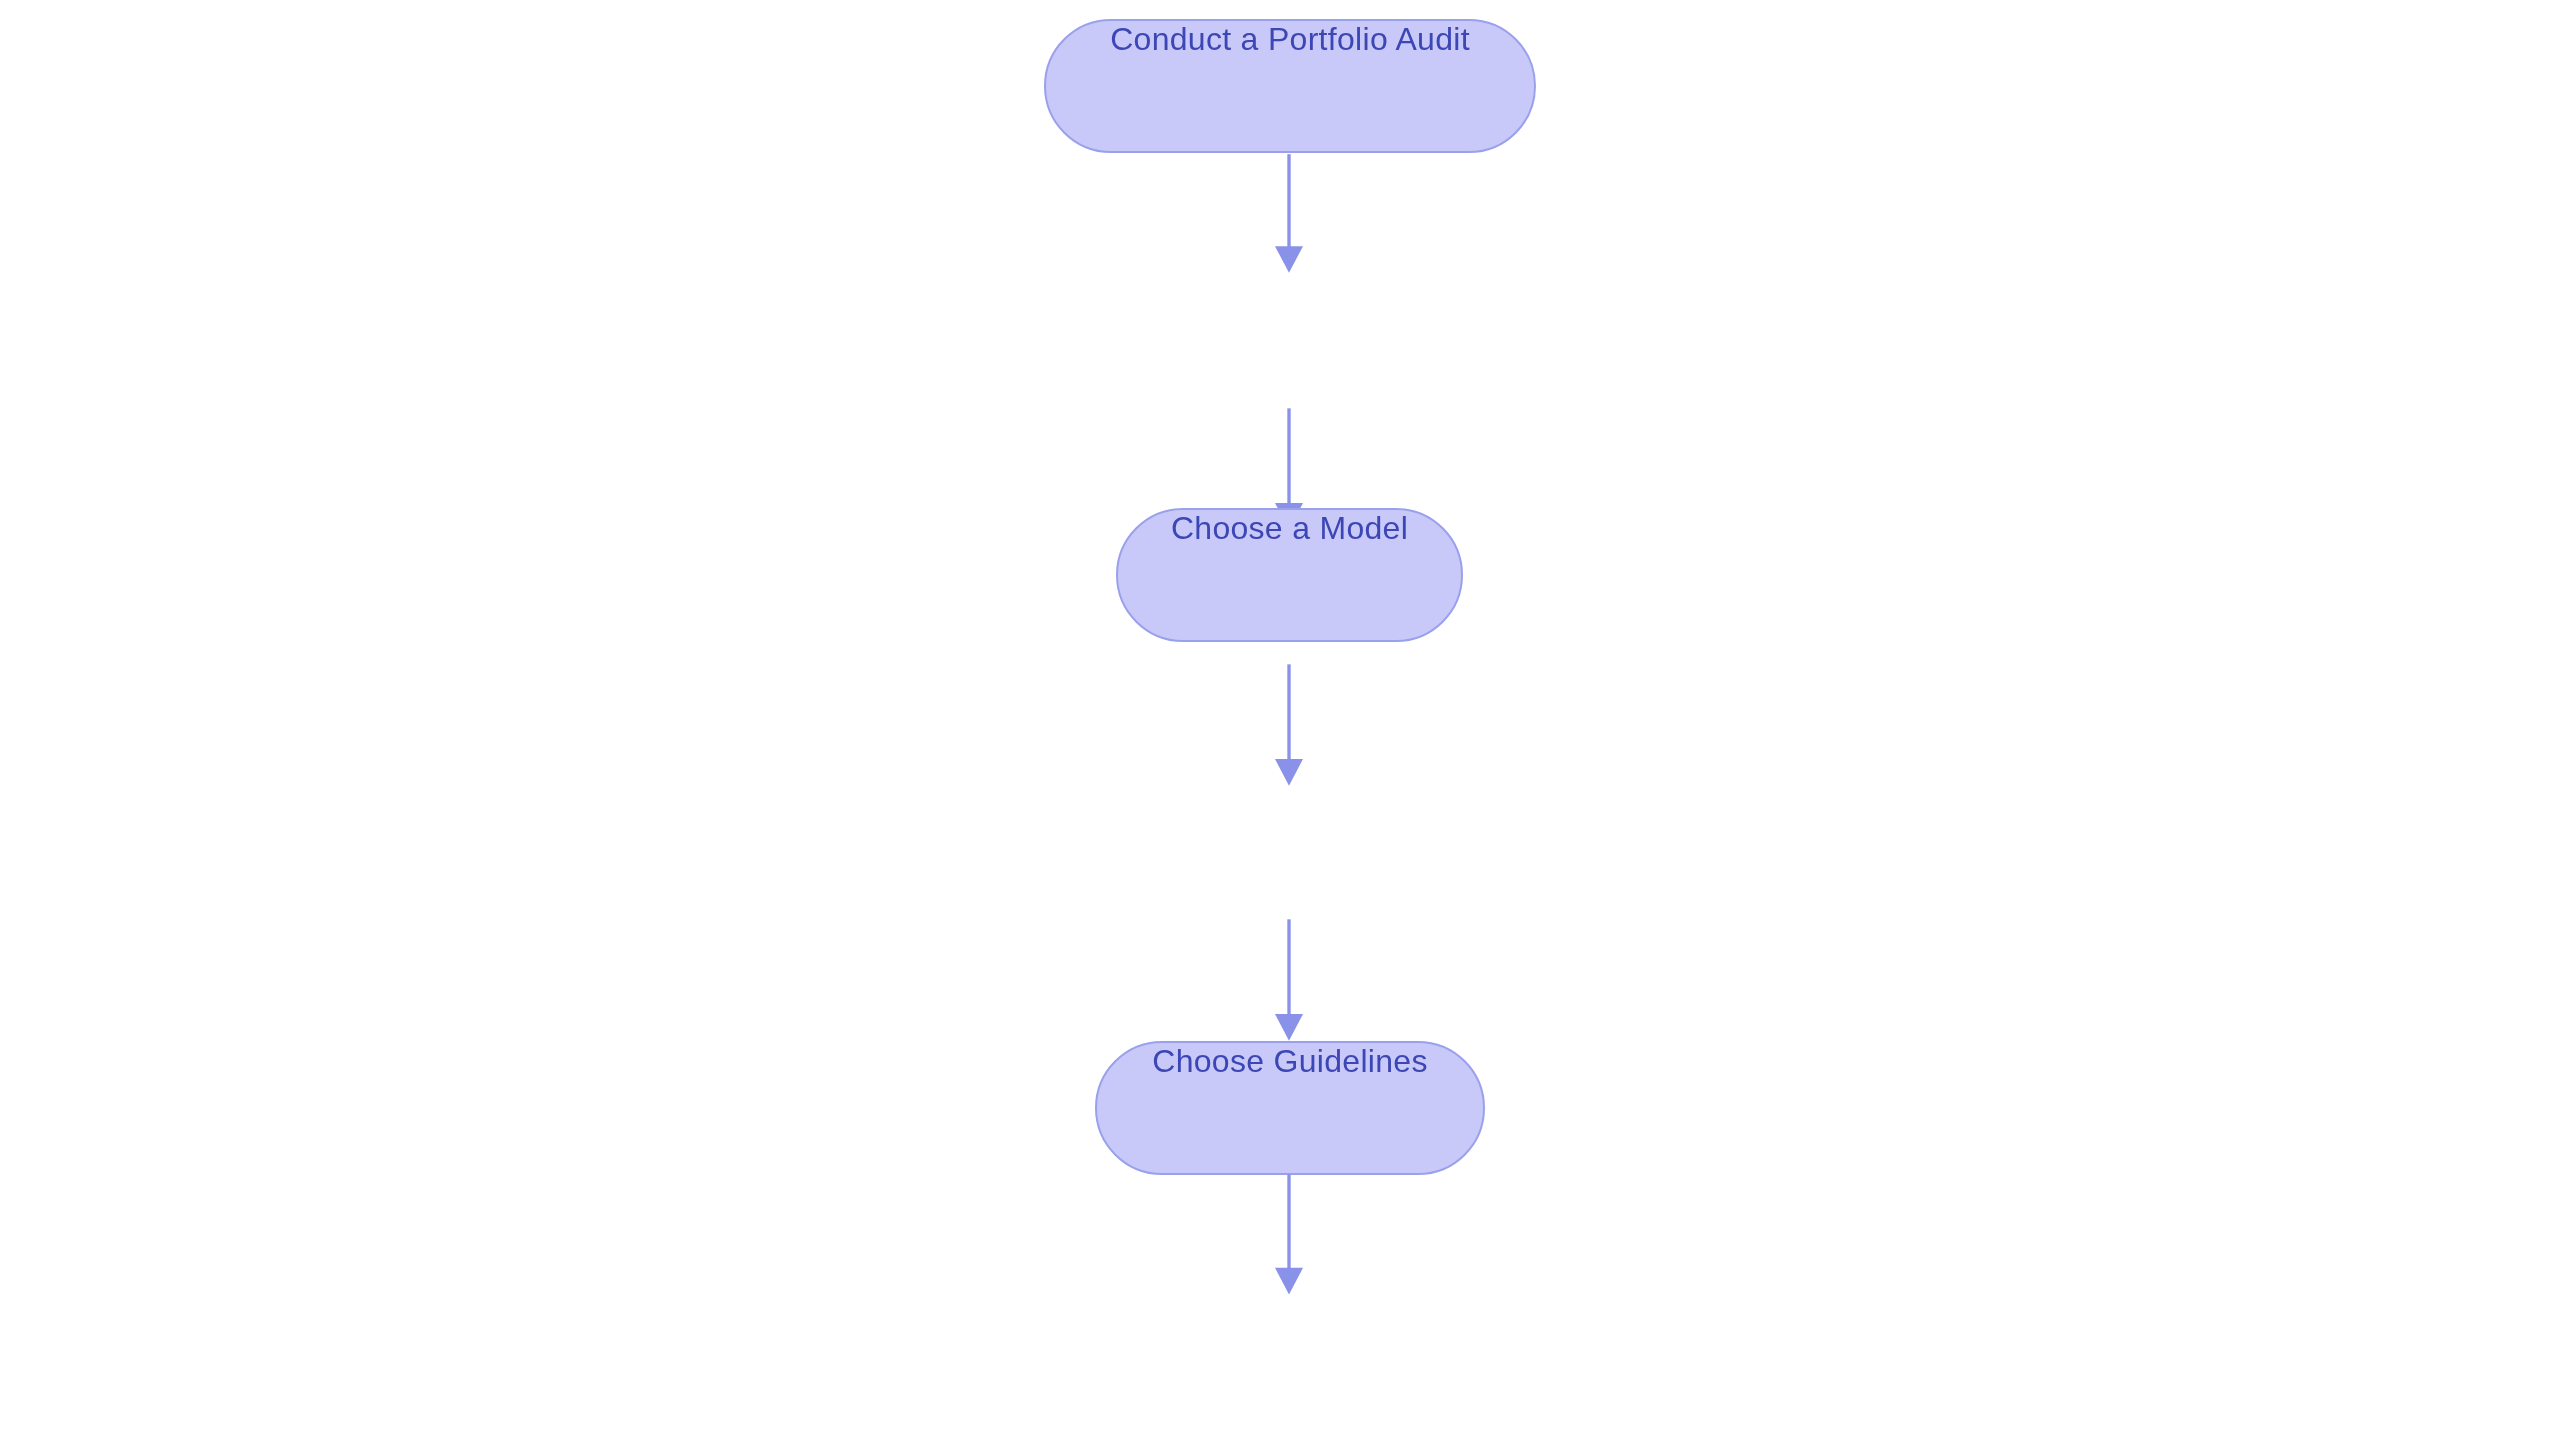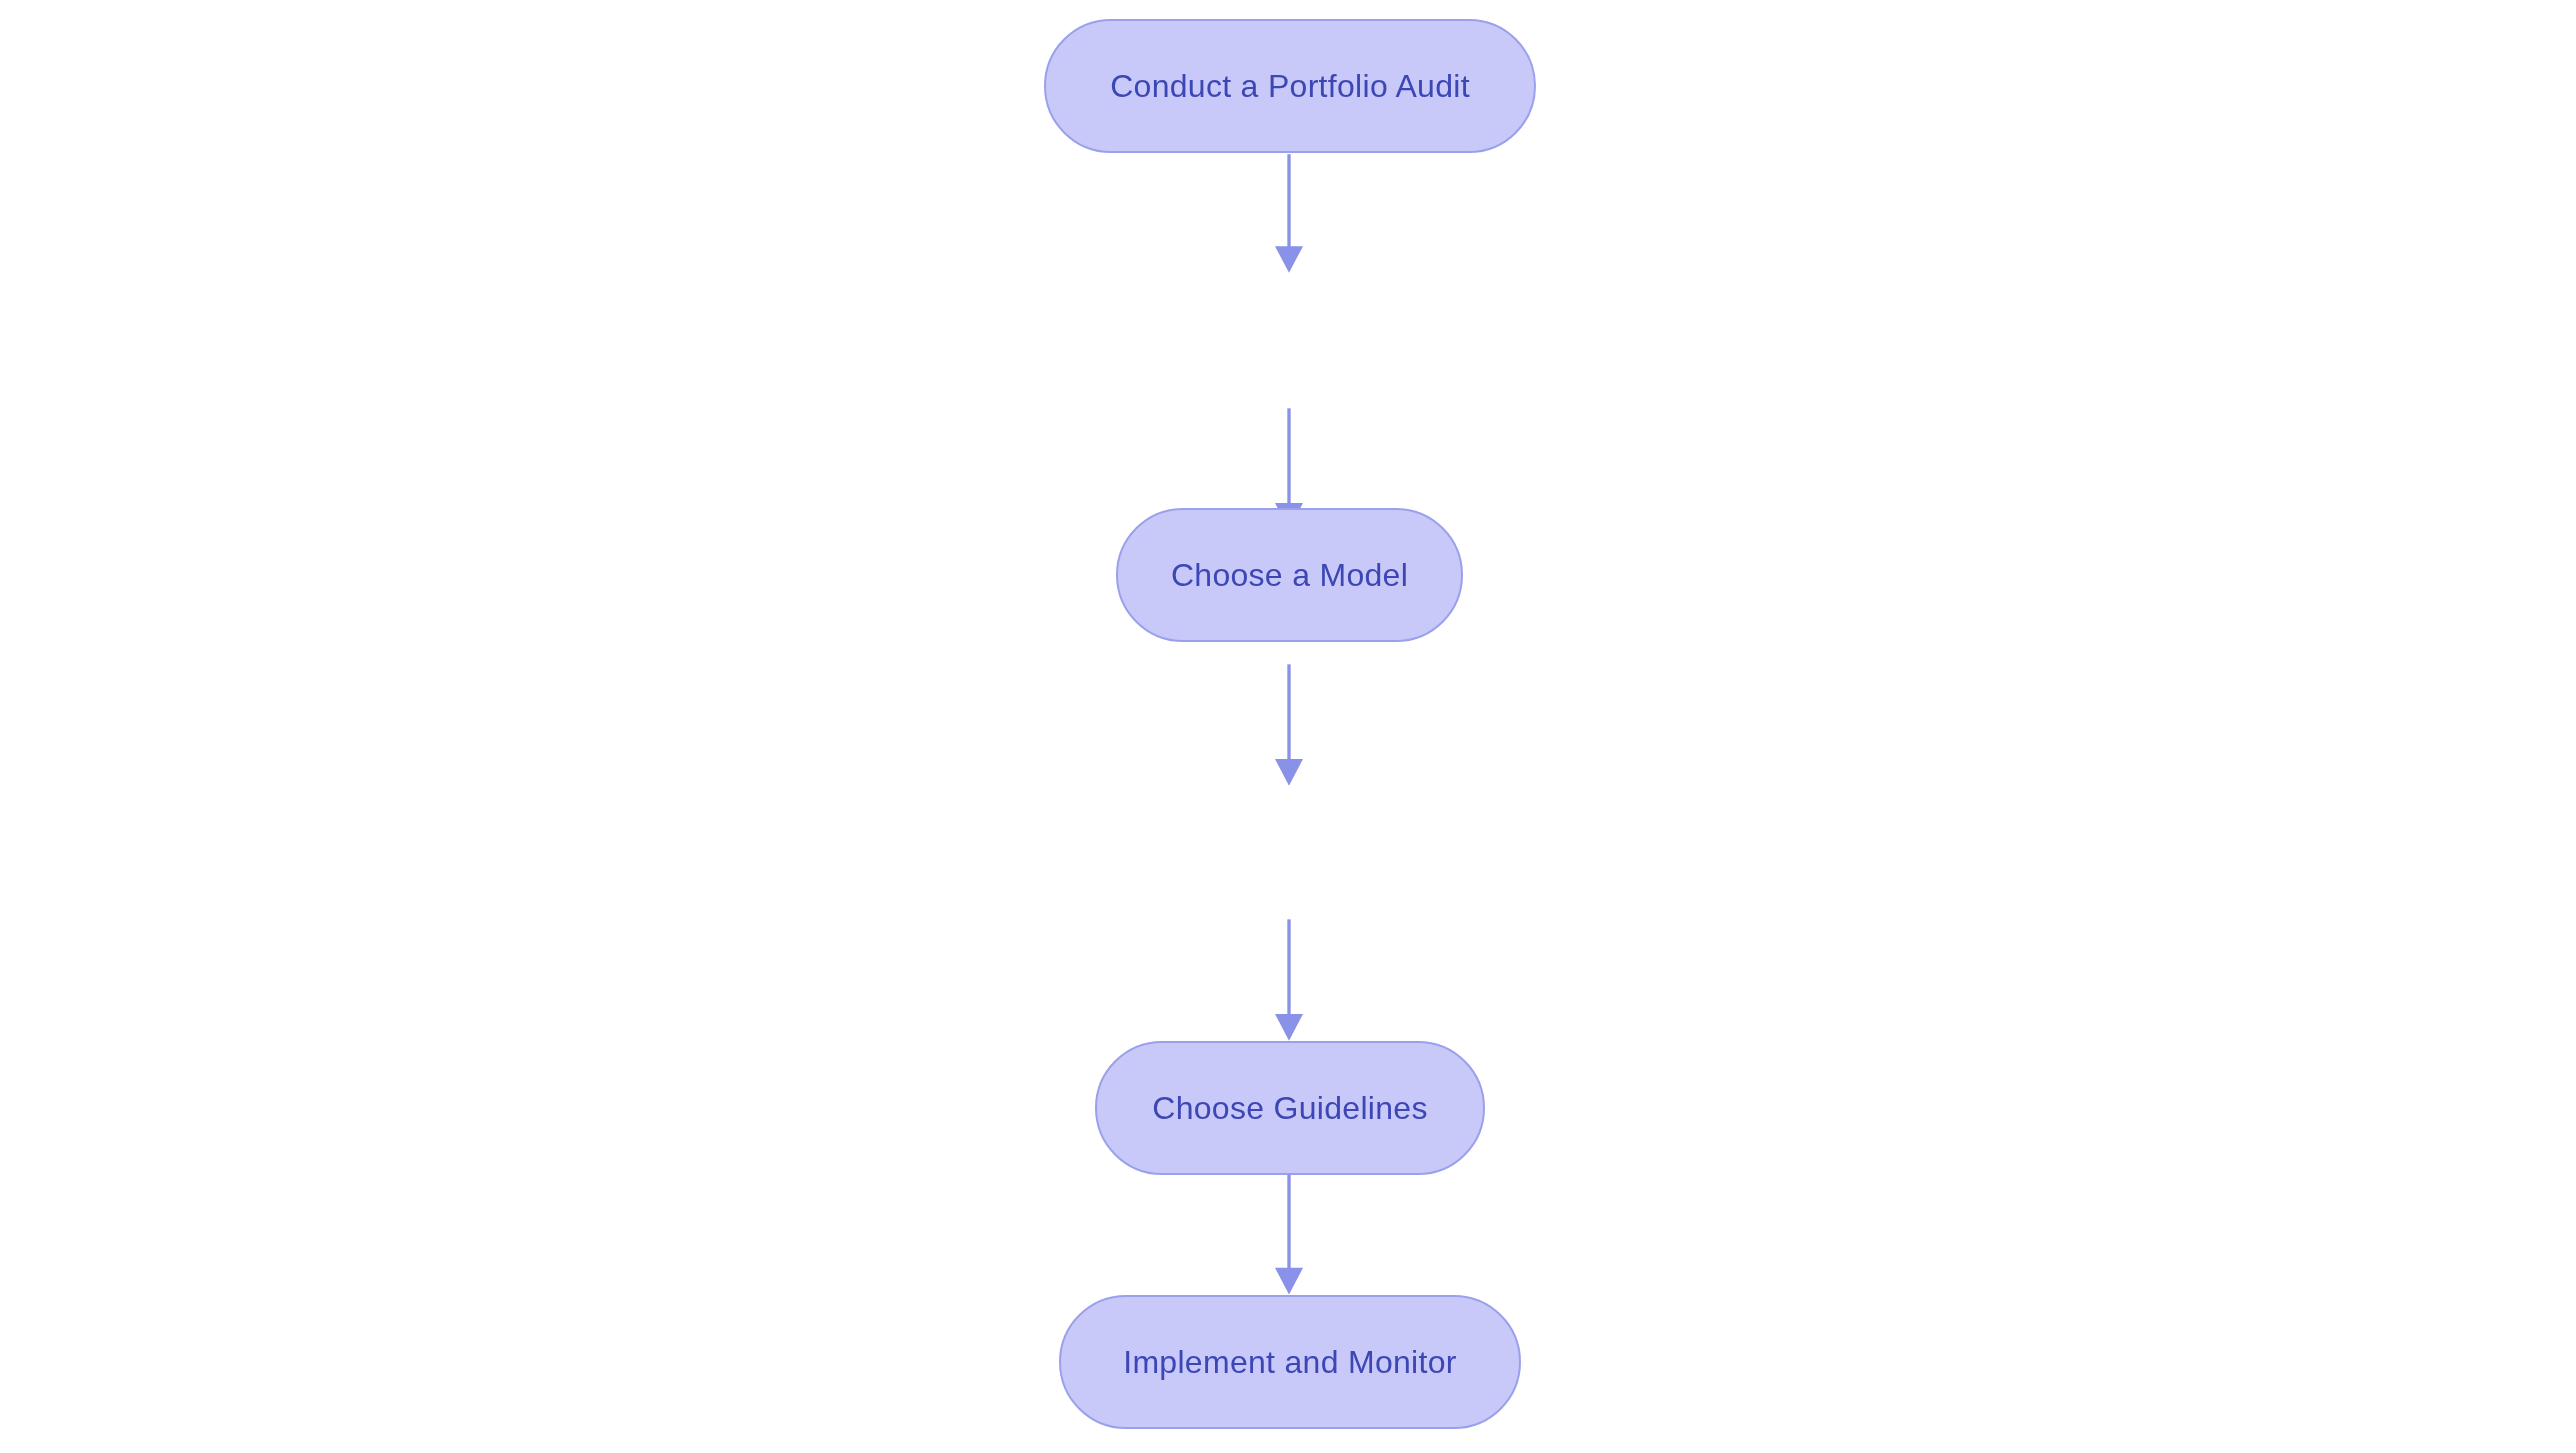--- a/index.html
+++ b/index.html
@@ -23,21 +23,20 @@
     background: var(--background);
     overflow: hidden;
   }
   .node {
     position: absolute;
     height: 134px;
     border-radius: 67px;
     background: var(--node-fill);
     border: 2px solid var(--node-border);
     display: flex;
-    align-items: center;
     justify-content: center;
   }
   .node-label {
     color: var(--node-text);
     font-size: 32px;
     letter-spacing: 0.3px;
     white-space: nowrap;
     text-align: center;
   }
   .arrow {
@@ -89,18 +88,15 @@
 
   <div class="node" style="left:1095px; top:1041px; width:390px;">
     <span class="node-label">Choose Guidelines</span>
   </div>
 
   <svg class="arrow" style="left:1273px; top:1174px;" width="32" height="121" viewBox="0 0 48 180" aria-hidden="true">
     <line x1="24" y1="0" x2="24" y2="146"></line>
     <polygon points="3,140 45,140 24,180"></polygon>
   </svg>
 
-  <div class="node" style="left:1059px; top:1295px; width:462px;">
-    <span class="node-label">Implement and Monitor</span>
-  </div>
 
 </div>
 
 
 </body></html>

